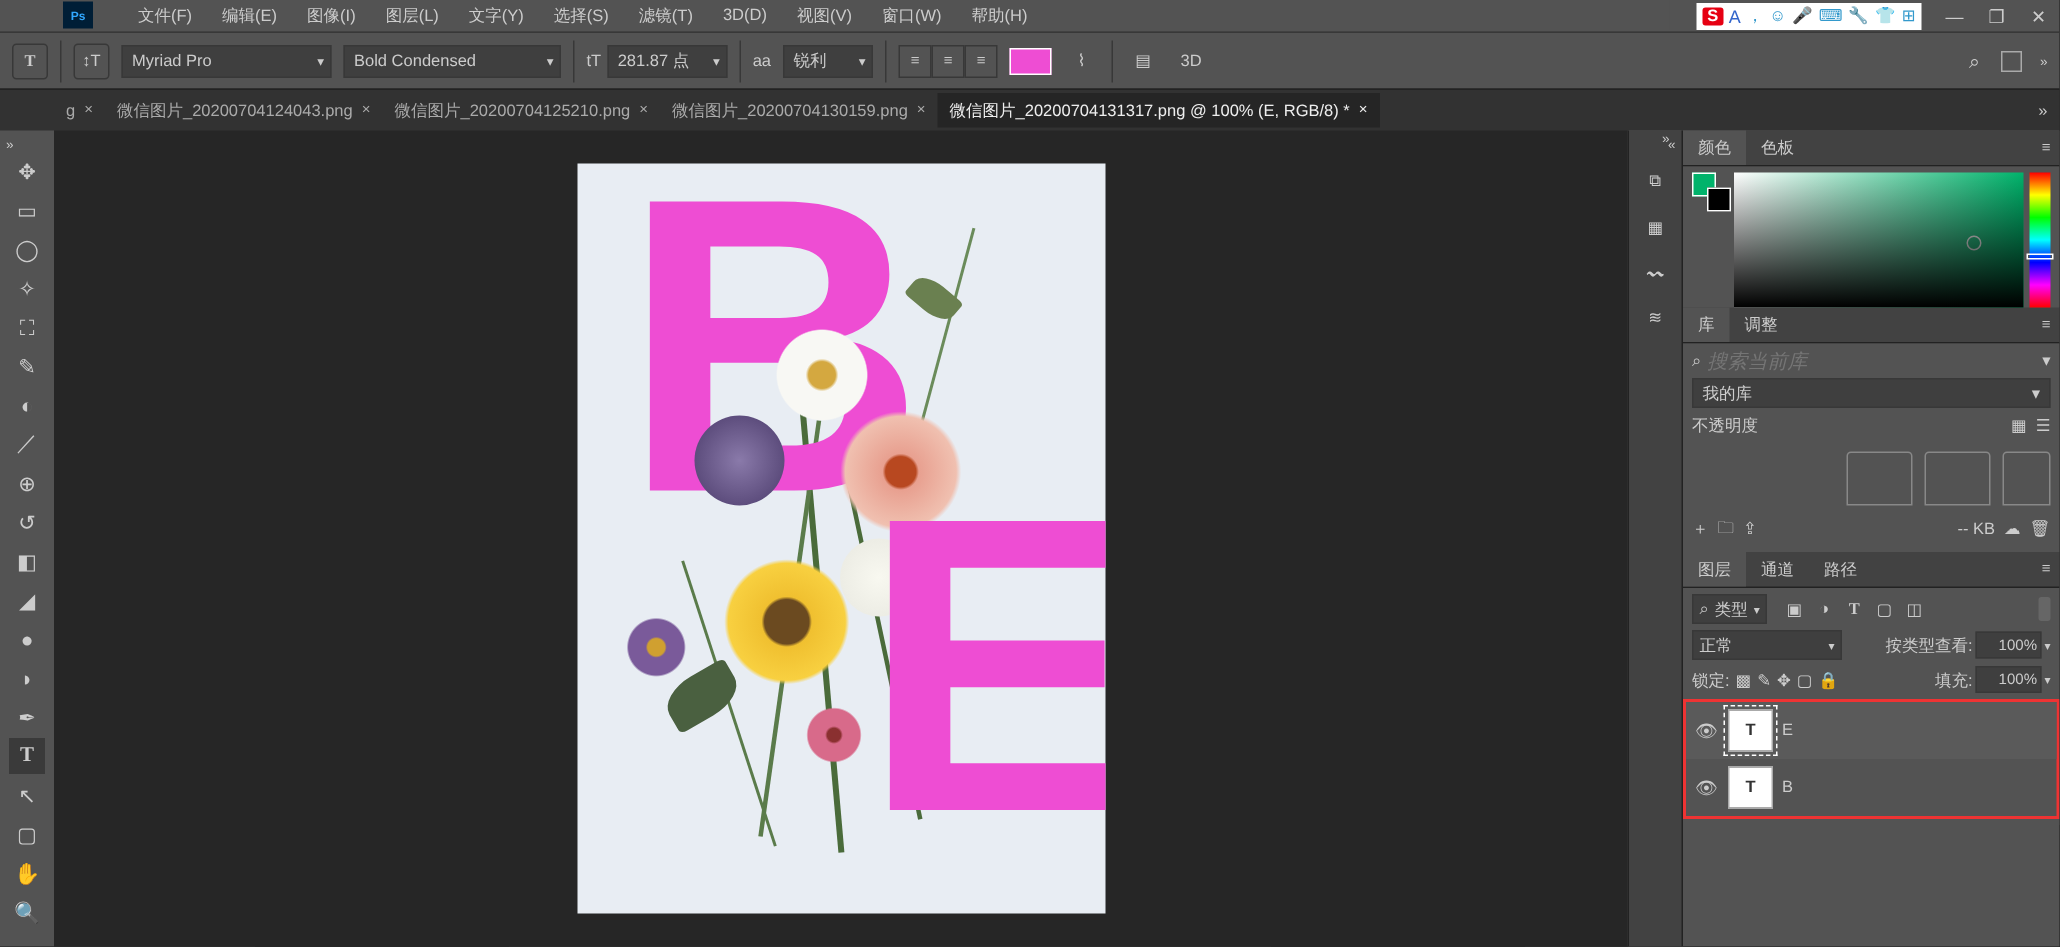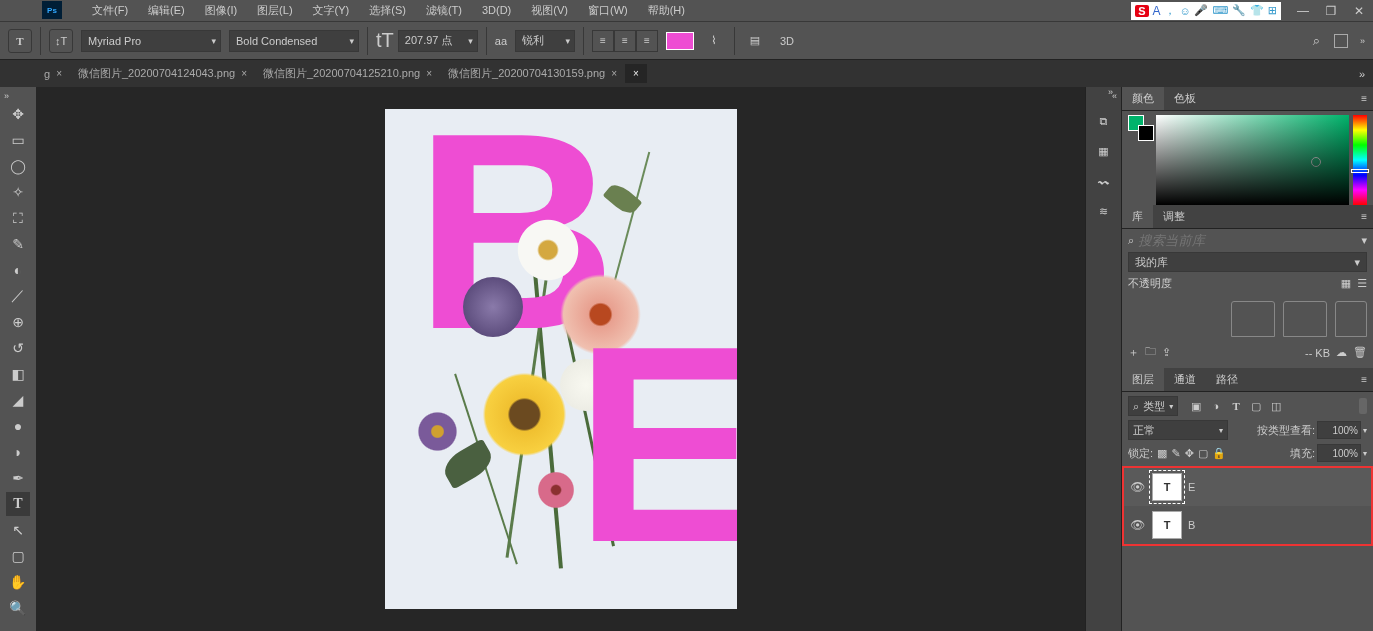--- a/index.html
+++ b/index.html
@@ -20,23 +20,23 @@
 .menubar { height: 20px; display: flex; align-items: center; padding-left: 40px; gap: 4px; background: #535353; position: absolute; top: 0; left: 0; right: 260px; }
 .menu-item { padding: 2px 8px; cursor: pointer; }
 
 
 .optionsbar { height: 38px; background: #535353; border-top: 1px solid #383838; display: flex; align-items: center; padding: 0 8px; gap: 8px; }
 .opt-icon { width: 24px; height: 24px; display: flex; align-items: center; justify-content: center; border: 1px solid #383838; border-radius: 3px; }
 .opt-sep { width: 1px; height: 28px; background: #383838; }
 .dropdown { background: #3f3f3f; border: 1px solid #383838; height: 22px; padding: 0 18px 0 6px; display: flex; align-items: center; position: relative; }
 .dropdown::after { content: "▾"; position: absolute; right: 4px; font-size: 9px; }
 .font-family { width: 140px; }
-.font-style { width: 130px; }
+.font-style { width: 145px; }
 .font-size-box { display: flex; align-items: center; gap: 4px; }
-.tt-icon { font-size: 20px; }
+.tt-icon { font-size: 11px; }
 .align-group { display: flex; }
 .align-btn { width: 22px; height: 22px; border: 1px solid #383838; display: flex; align-items: center; justify-content: center; font-size: 10px; }
 .color-swatch { width: 28px; height: 18px; background: #ee4dd3; border: 1px solid #fff; }
 .search-icon { margin-left: auto; font-size: 13px; }
 .panel-toggle { width: 14px; height: 14px; border: 1px solid #aaa; margin-left: 6px; }
 
 
 .doctabs { height: 28px; background: #323232; border-top: 1px solid #222; display: flex; align-items: center; padding-left: 36px; }
 .doctab { padding: 4px 8px; display: flex; align-items: center; gap: 6px; font-size: 11px; color: #aaa; }
 .doctab.active { background: #252525; color: #eee; }
@@ -156,21 +156,21 @@
   <div class="dropdown font-family">
       <span>Myriad Pro</span>
     </div>
   <div class="dropdown font-style">
       <span>Bold Condensed</span>
     </div>
   <div class="opt-sep"></div>
   <div class="font-size-box">
     <span class="tt-icon">tT</span>
     <div class="dropdown" style="width:80px">
-        <span>207.97 点</span>
+        <span>281.87 点</span>
       </div>
   </div>
   <div class="opt-sep"></div>
   <span>aa</span>
   <div class="dropdown" style="width:60px">
       <span>锐利</span>
     </div>
   <div class="opt-sep"></div>
   <div class="align-group">
     <div class="align-btn">≡</div>
@@ -198,20 +198,21 @@
     </div>
   <div class="doctab">
       <span>微信图片_20200704125210.png</span>
       <span class="close">×</span>
     </div>
   <div class="doctab">
       <span>微信图片_20200704130159.png</span>
       <span class="close">×</span>
     </div>
   <div class="doctab active">
+      <span>微信图片_20200704131317.png @ 100% (E, RGB/8) *</span>
       <span class="close">×</span>
     </div>
   <div class="tab-overflow">»</div>
 </div>
 
 <div class="main-area">
 
   <div class="toolbox">
     <div class="tool-collapse">»</div>
     <div class="tool">✥</div>

